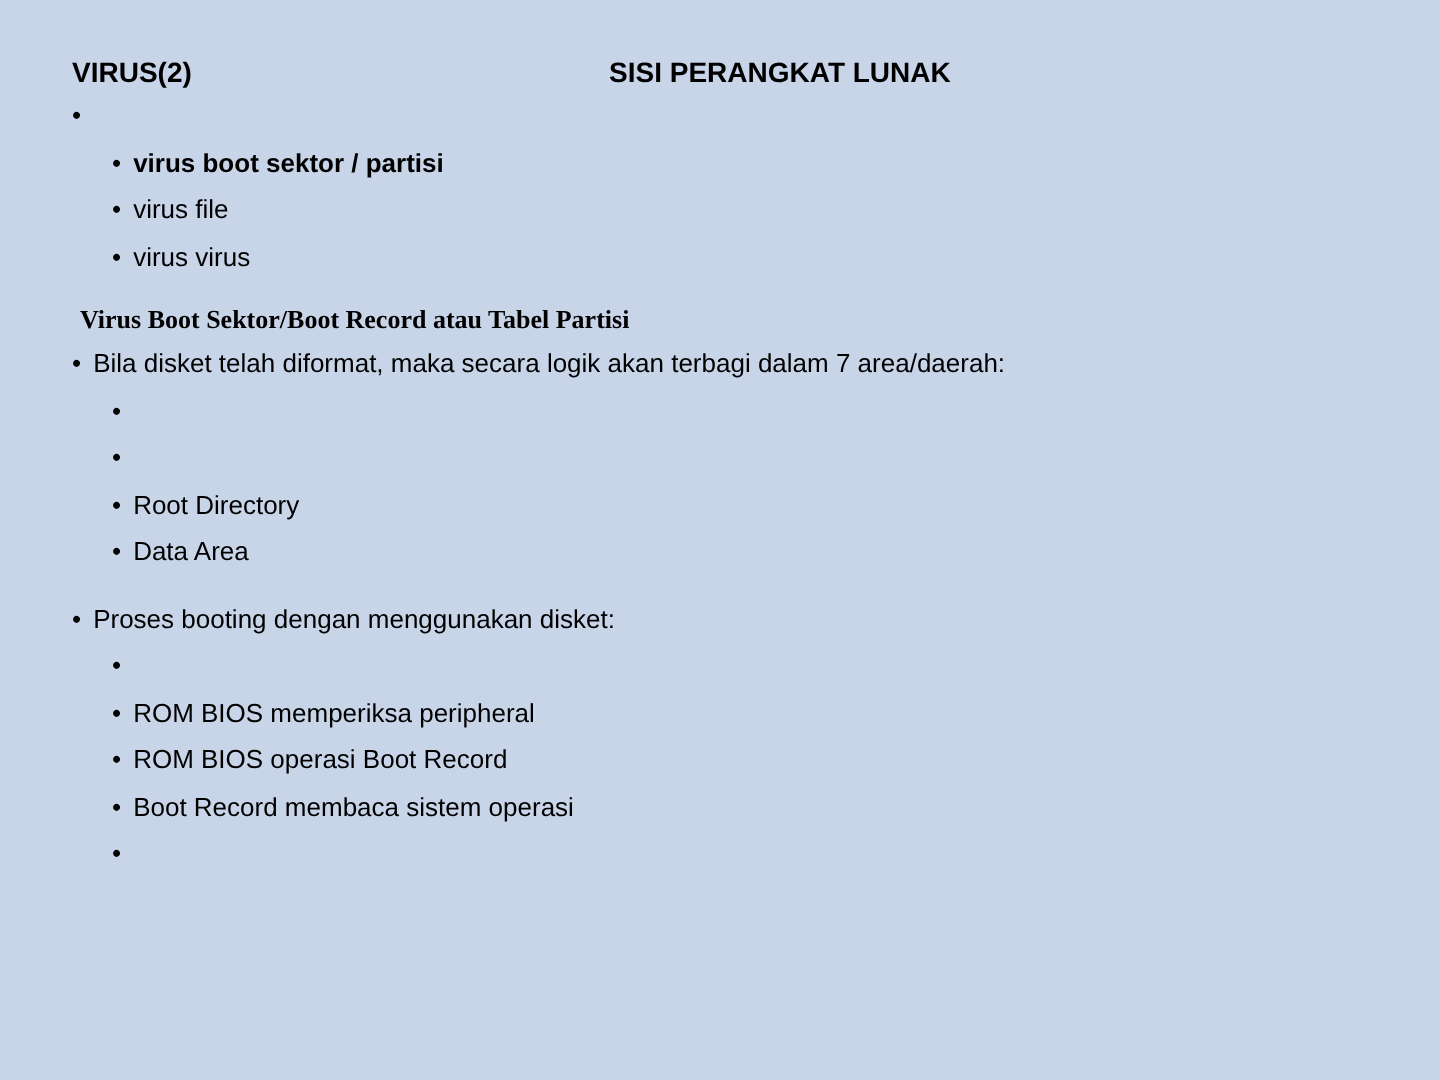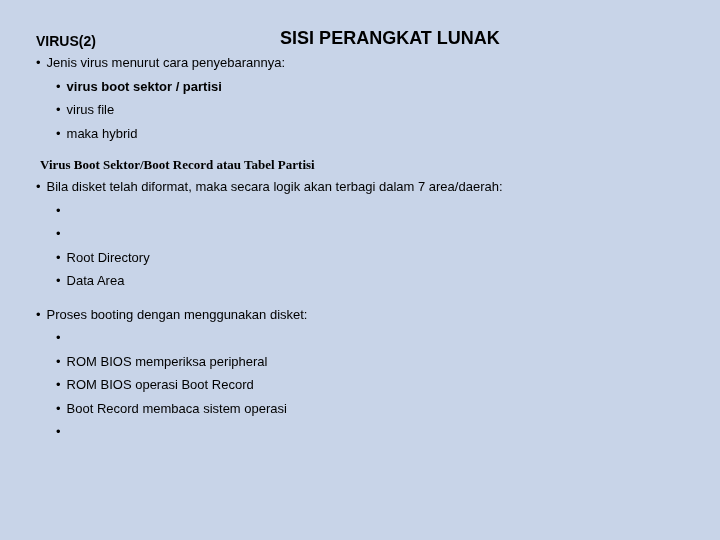--- a/index.html
+++ b/index.html
@@ -32,21 +32,21 @@
       align-items: flex-end;
     }
 
     .virus-title {
       font-size: 14px;
       font-weight: bold;
       font-family: Arial, sans-serif;
     }
 
     .main-title {
-      font-size: 18px;
+      font-size: 14px;
       font-weight: bold;
       text-align: center;
       flex: 1;
       font-family: Arial, sans-serif;
     }
 
     .content-area {
       margin-top: 4px;
     }
 
@@ -96,34 +96,33 @@
   <div class="header-row">
     <div class="virus-title">VIRUS(2)</div>
     <div class="main-title">SISI PERANGKAT LUNAK</div>
   </div>
 
   <div class="content-area">
 
     <div class="section">
       <div class="bullet-item">
         <span class="bullet">•</span>
-        <span class="bullet-text">Jenis virus menurut cara penyebarannya:</span>
       </div>
       <div class="indent-1">
         <div class="bullet-item">
           <span class="bullet">•</span>
           <span class="bullet-text bold-text">virus boot sektor / partisi</span>
         </div>
         <div class="bullet-item">
           <span class="bullet">•</span>
           <span class="bullet-text">virus file</span>
         </div>
         <div class="bullet-item">
           <span class="bullet">•</span>
-          <span class="bullet-text">maka hybrid</span>
+          <span class="bullet-text">virus virus</span>
         </div>
       </div>
     </div>
 
     <div class="section">
       <div class="section-heading">Virus Boot Sektor/Boot Record atau Tabel Partisi</div>
       <div class="bullet-item">
         <span class="bullet">•</span>
         <span class="bullet-text">Bila disket telah diformat, maka secara logik akan terbagi dalam 7 area/daerah:</span>
       </div>

